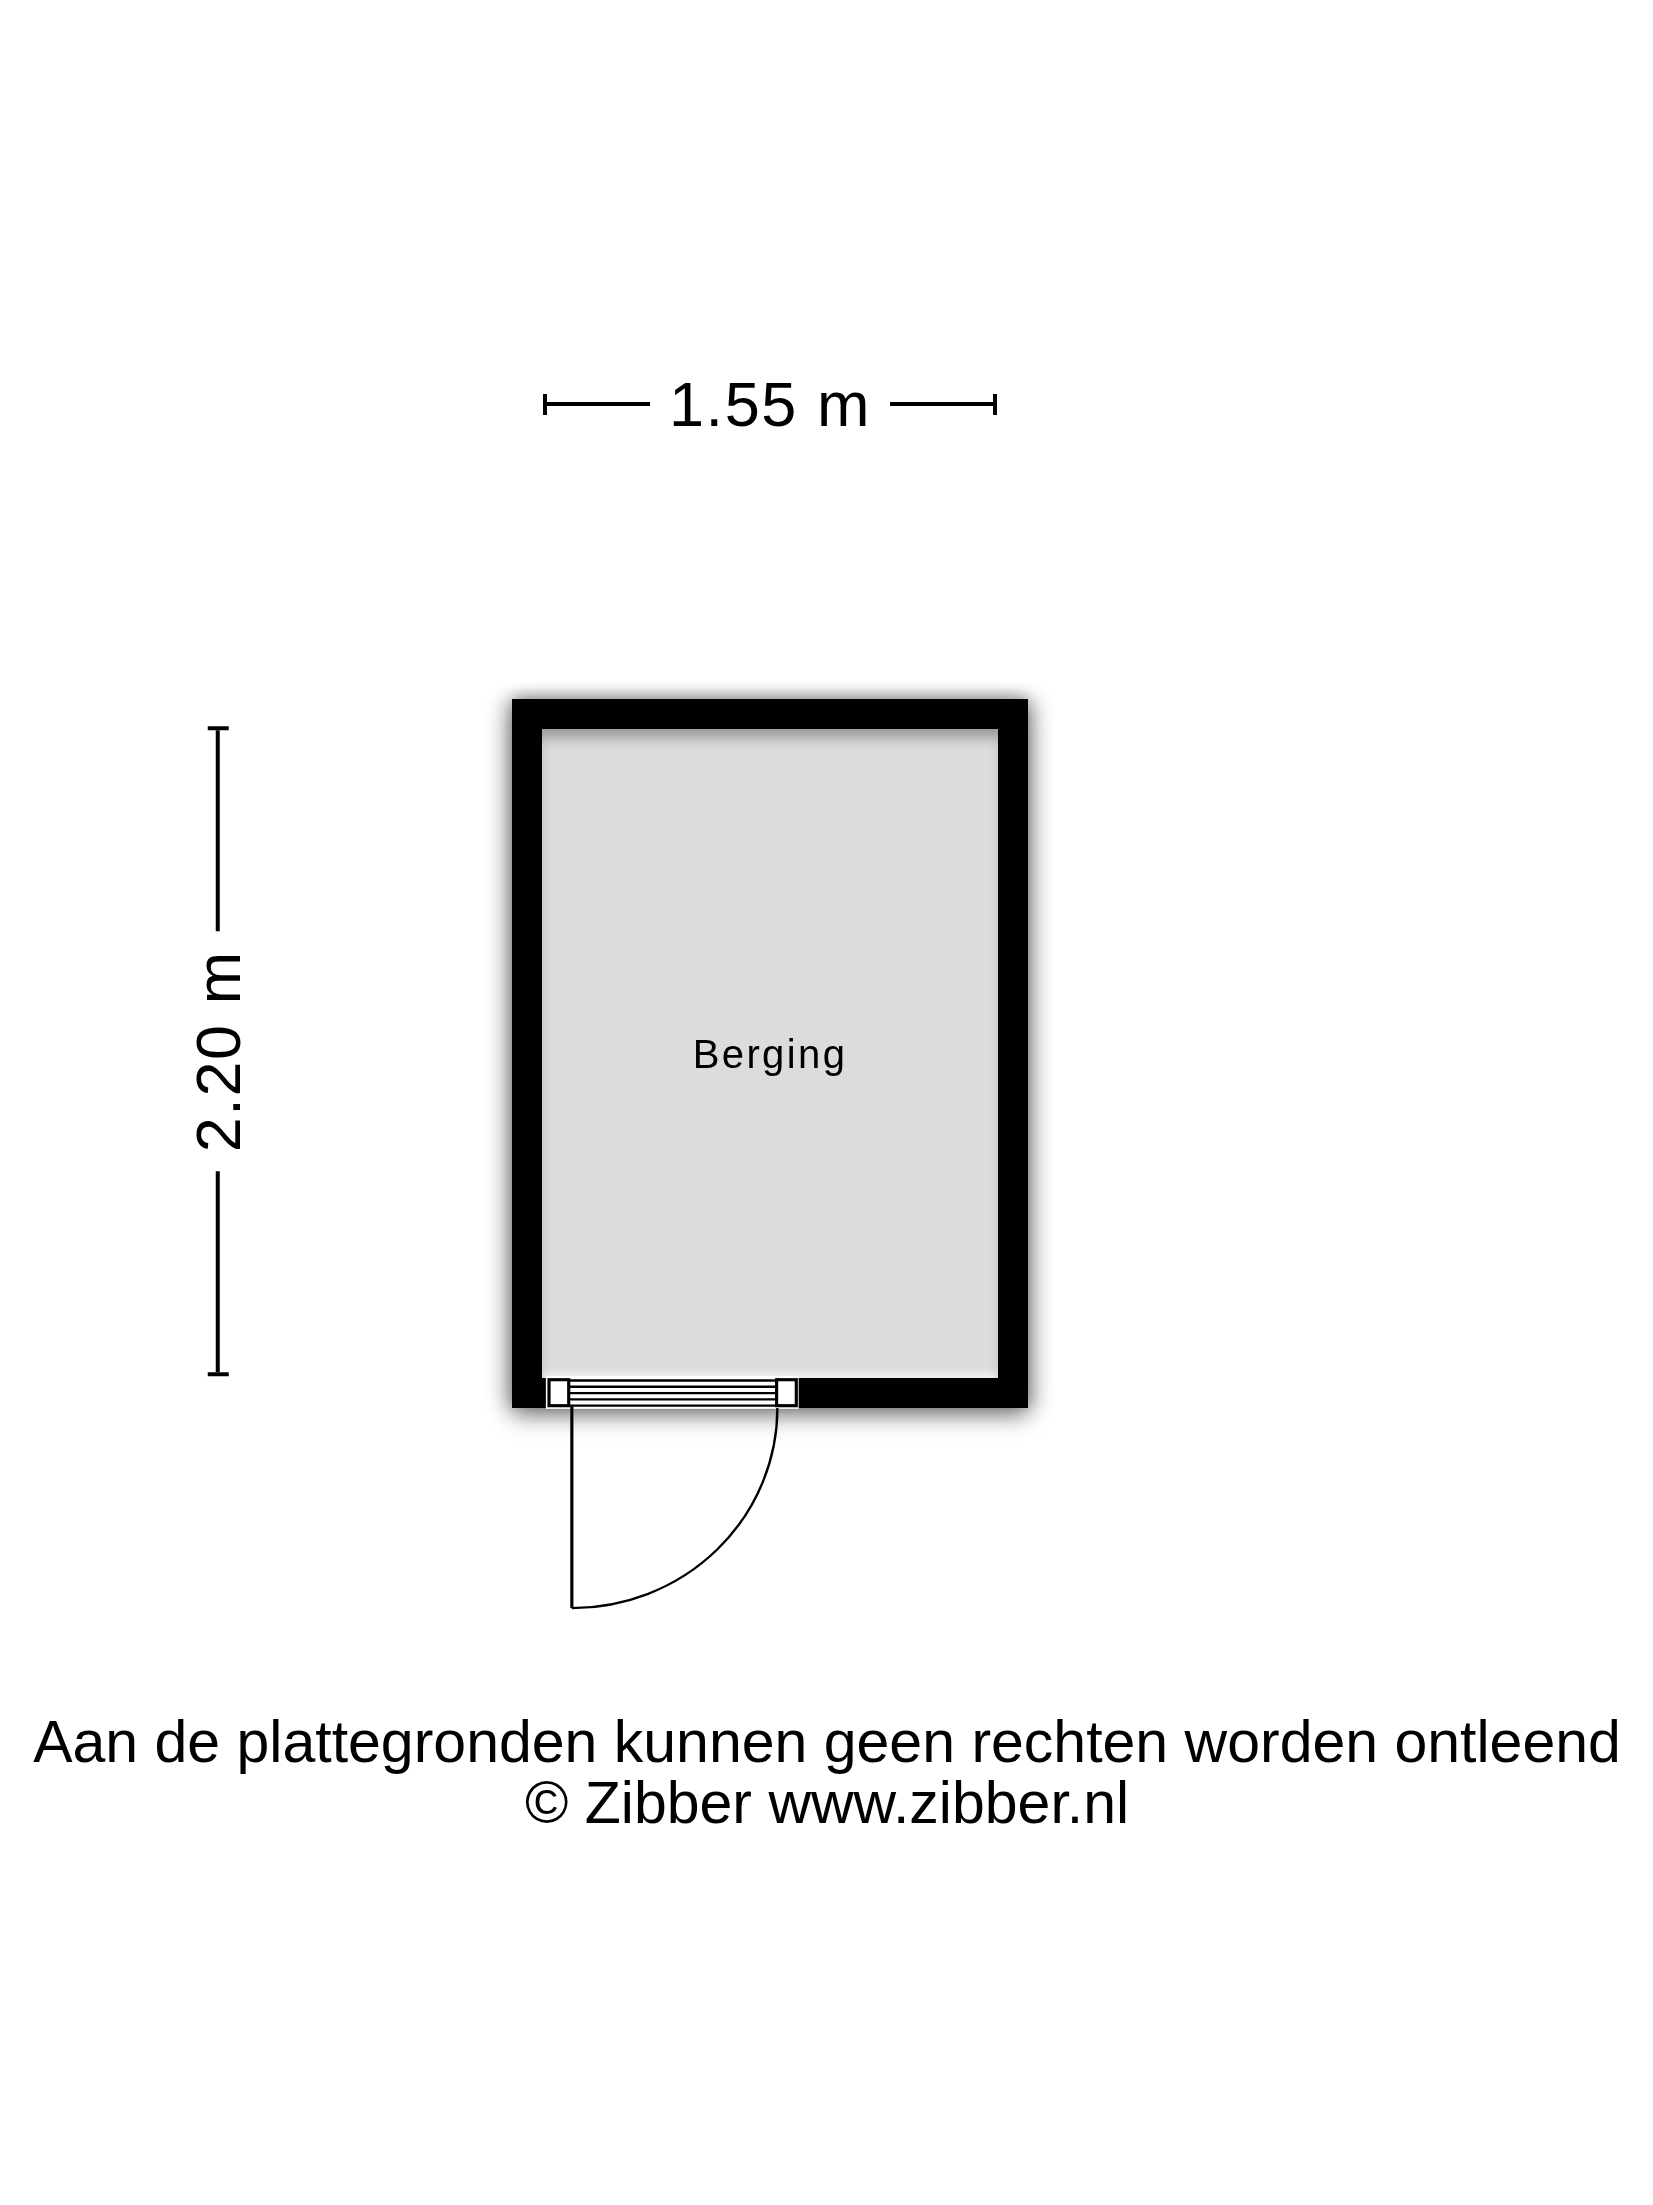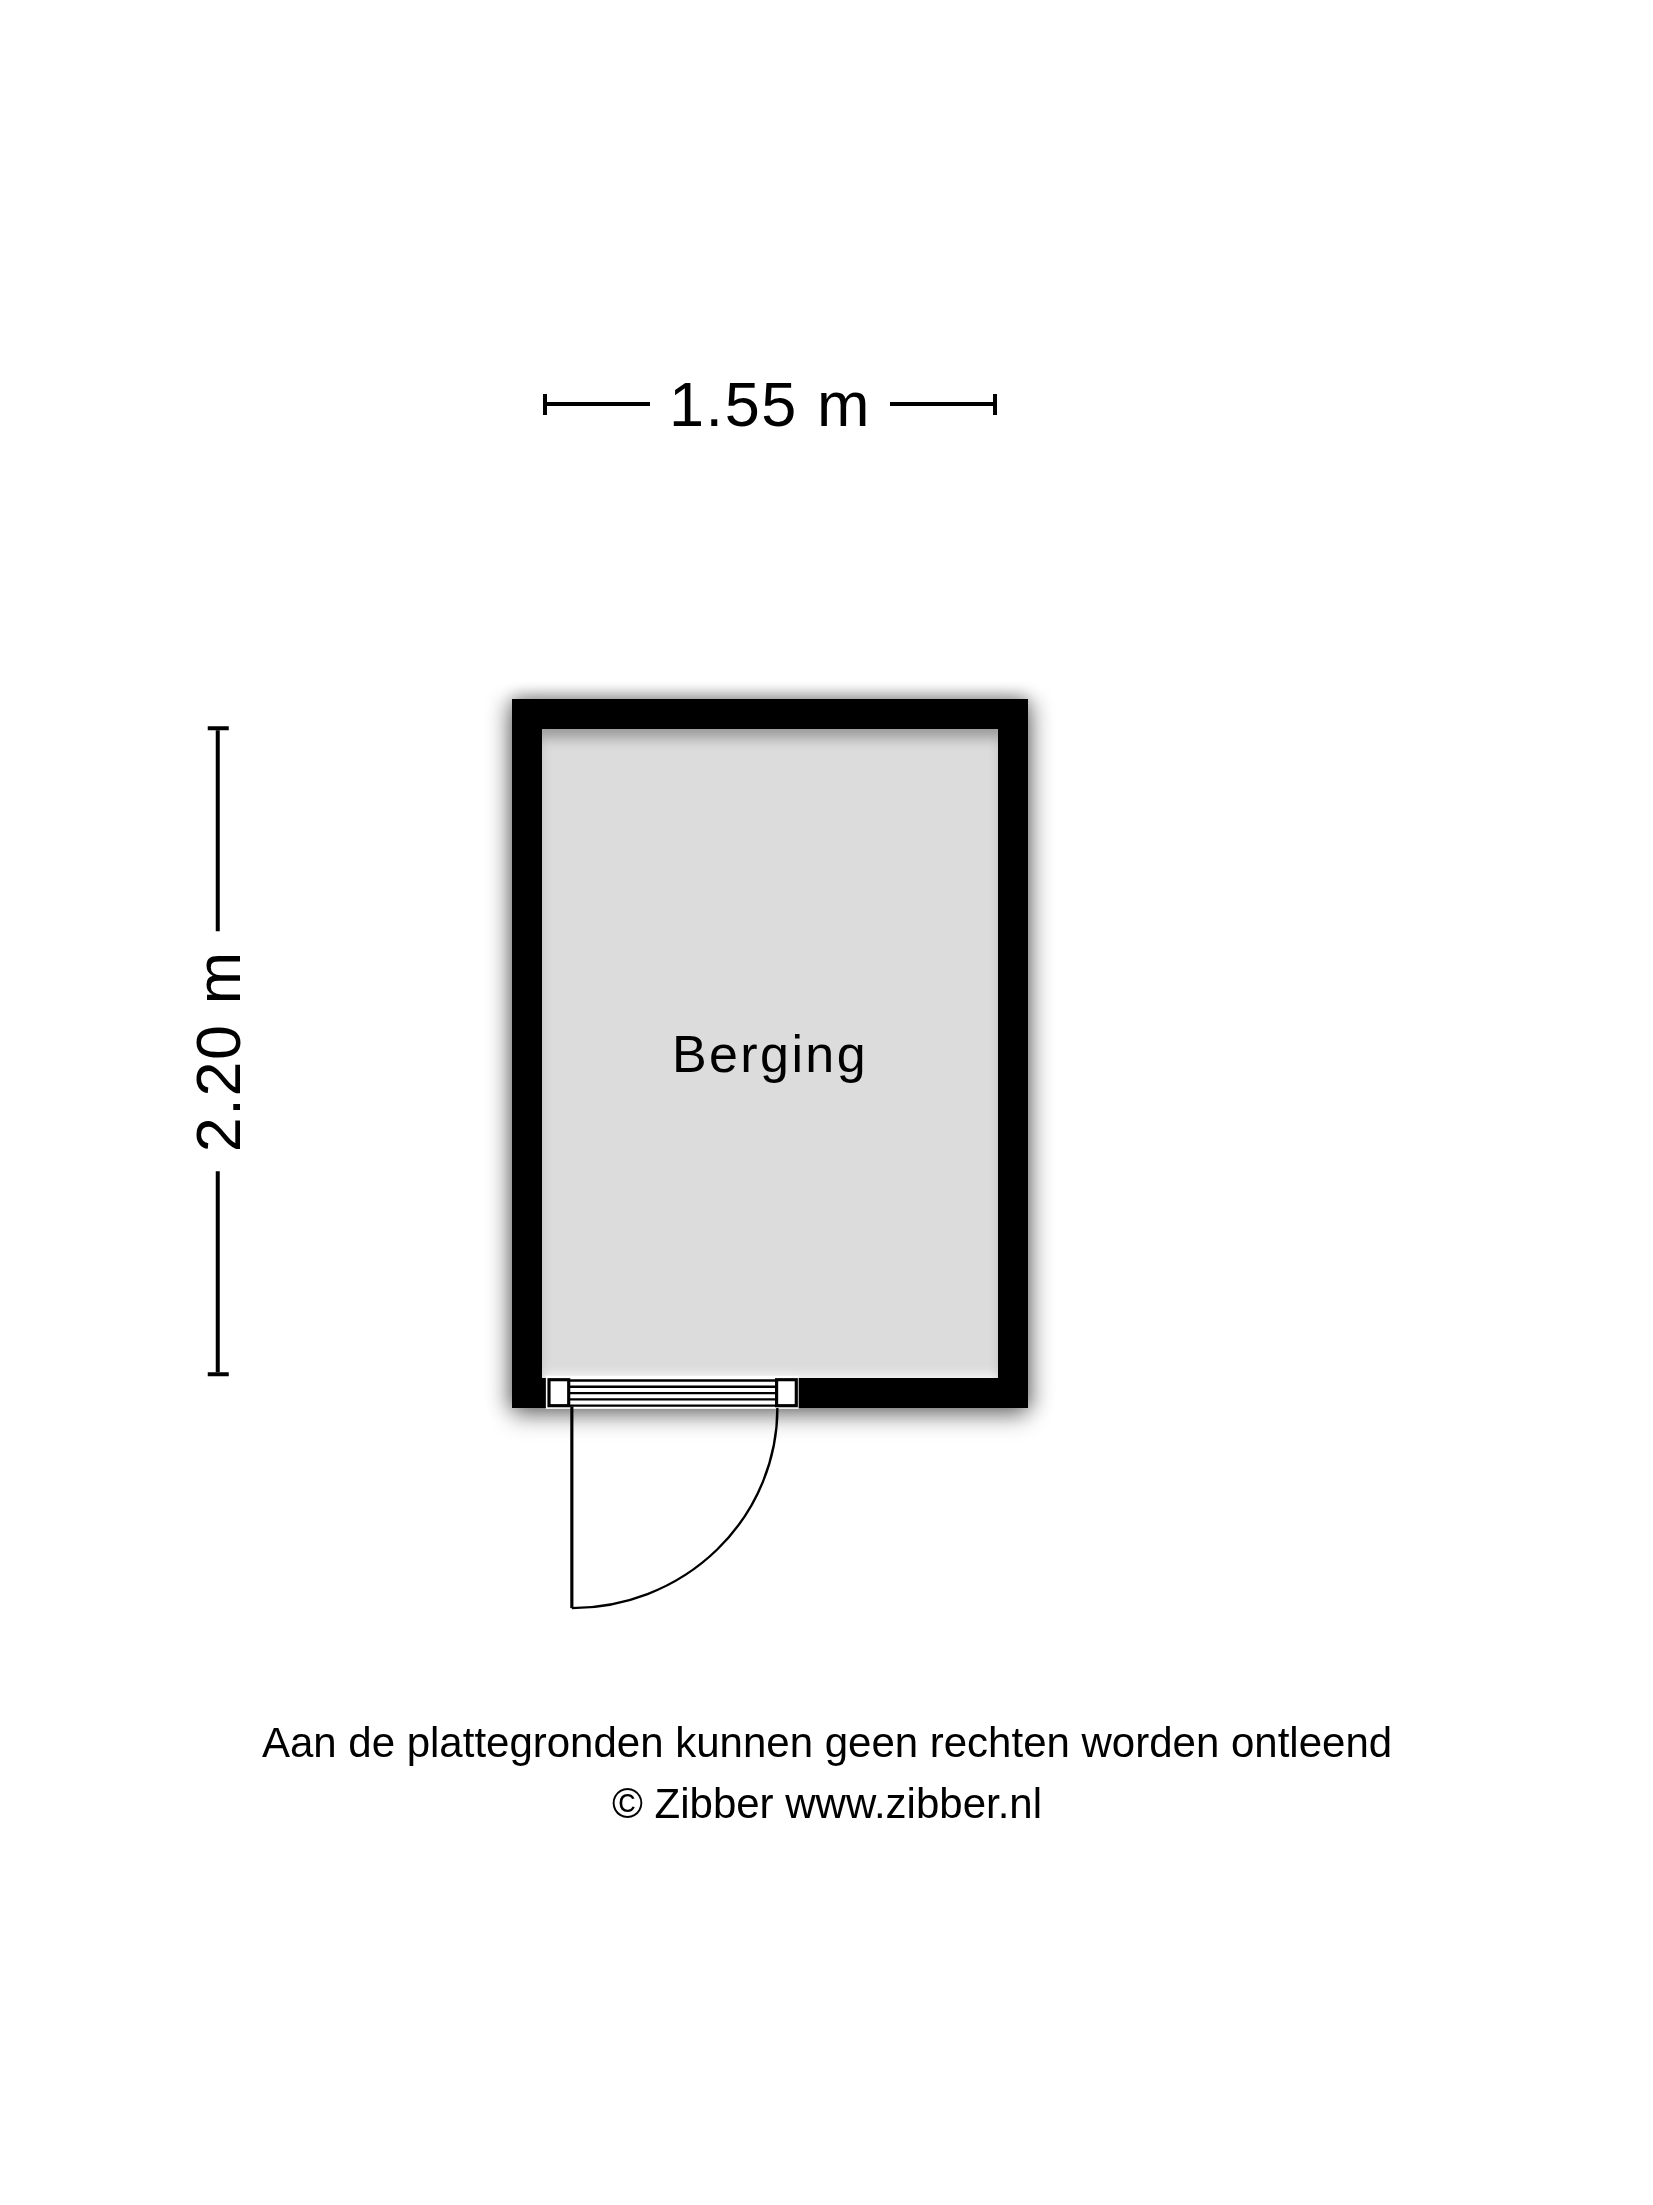--- a/index.html
+++ b/index.html
@@ -58,41 +58,41 @@
     justify-content: center;
     box-shadow:
       0 9.5px 20.5px rgba(0,0,0,0.38),
       0 -4.7px 12.6px rgba(0,0,0,0.20),
       11px 0 17.3px rgba(0,0,0,0.16),
       -11px 0 17.3px rgba(0,0,0,0.16),
       inset 0 12.6px 12.6px -3.9px rgba(0,0,0,0.30),
       inset 0 -7.9px 11px -4.7px rgba(255,255,255,0.85);
   }
   .room-label {
-    font-size: 52px;
+    font-size: 40px;
     letter-spacing: 2.4px;
     line-height: 1;
     white-space: nowrap;
   }
 
   
   .door { position: absolute; left: 0; top: 0; }
   .door .opening { fill: #ffffff; stroke: none; }
   .door .thresh  { stroke: var(--ink); stroke-width: 3; }
   .door .jamb    { fill: #ffffff; stroke: var(--ink); stroke-width: 4; }
   .door .leaf    { stroke: var(--ink); stroke-width: 4; }
   .door .arc     { fill: none; stroke: var(--ink); stroke-width: 3; }
 
   
   .footer {
     position: absolute;
     left: 0; top: 1712px;
     width: 1654px;
     text-align: center;
-    font-size: 42px;
+    font-size: 59px;
     line-height: 61px;
     white-space: nowrap;
   }
 </style>
 </head>
 <body>
 
 <div class="canvas">
 
   <div class="dim dim-h">

